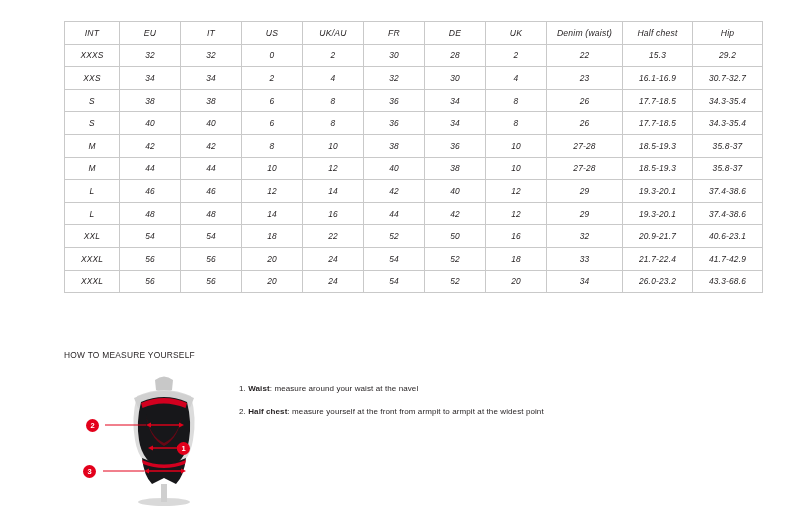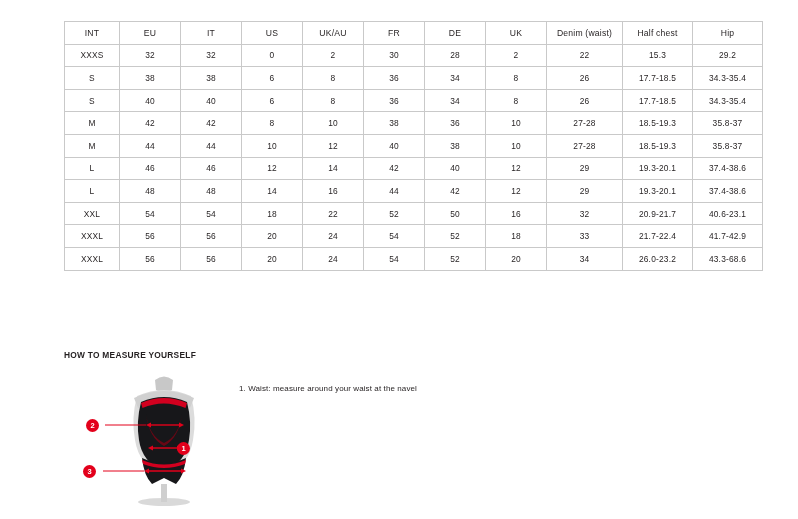--- a/index.html
+++ b/index.html
@@ -25,20 +25,21 @@
   .size-table-wrap {
     position: absolute;
     left: 64px;
     top: 21px;
     width: 668px;
   }
   table.size-table {
     border-collapse: collapse;
     width: 668px;
     table-layout: fixed;
+    font-style: italic;
   }
   table.size-table td,
   table.size-table th {
     border: 1px solid #c9c9c9;
     height: 21.6px;
     font-size: 8.4px;
     font-weight: normal;
     text-align: center;
     vertical-align: middle;
     padding: 0;
@@ -63,21 +64,21 @@
 
   
   .howto {
     position: absolute;
     left: 64px;
     top: 350px;
     width: 670px;
   }
   .howto-title {
     font-size: 8.4px;
-    font-weight: bold;
+    font-weight: normal;
     letter-spacing: .25px;
     color: #231f20;
     margin-bottom: 12px;
   }
   .howto-body {
     position: relative;
     display: block;
   }
   .figure {
     position: absolute;
@@ -92,21 +93,21 @@
     top: 12px;
     width: 480px;
   }
   .step {
     font-size: 8px;
     color: #231f20;
     margin-bottom: 13px;
     line-height: 1.2;
     letter-spacing: .1px;
   }
-  .step b { font-weight: normal; }
+  .step b { font-weight: bold; }
 
   
   .bullet {
     position: absolute;
     width: 13px;
     height: 13px;
     border-radius: 50%;
     background: #e3001b;
     color: #ffffff;
     font-size: 7.5px;
@@ -161,20 +162,33 @@
             <td>0</td>
             <td>2</td>
             <td>30</td>
             <td>28</td>
             <td>2</td>
             <td>22</td>
             <td>15.3</td>
             <td>29.2</td>
           </tr>
           <tr>
+            <td>XXS</td>
+            <td>34</td>
+            <td>34</td>
+            <td>2</td>
+            <td>4</td>
+            <td>32</td>
+            <td>30</td>
+            <td>4</td>
+            <td>23</td>
+            <td>16.1-16.9</td>
+            <td>30.7-32.7</td>
+          </tr>
+          <tr>
             <td>S</td>
             <td>38</td>
             <td>38</td>
             <td>6</td>
             <td>8</td>
             <td>36</td>
             <td>34</td>
             <td>8</td>
             <td>26</td>
             <td>17.7-18.5</td>
@@ -334,17 +348,18 @@
           <line x1="14" y1="99" x2="55" y2="99" stroke="#e3001b" stroke-width="1"></line>
         </svg>
 
         <div class="bullet b1">1</div>
         <div class="bullet b2">2</div>
         <div class="bullet b3">3</div>
       </div>
 
       <div class="steps" id="steps-list">
           <div class="step"><span>1.</span> <b>Waist</b><span>: measure around your waist at the navel</span></div>
+          <div class="step"><span>2.</span> <b>Half chest</b><span>: measure yourself at the front from armpit to armpit at the widest point</span></div>
         </div>
     </div>
   </div>
 
 </div>
 
 </body></html>

